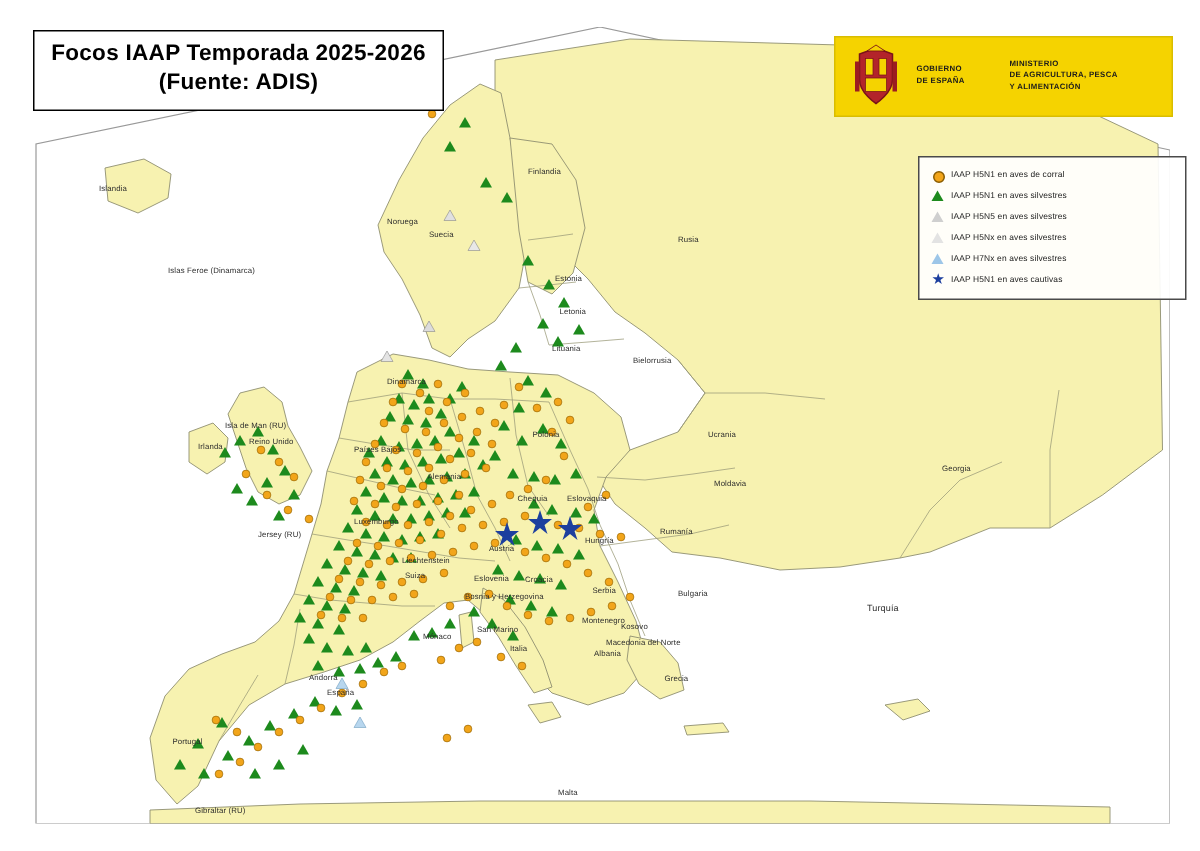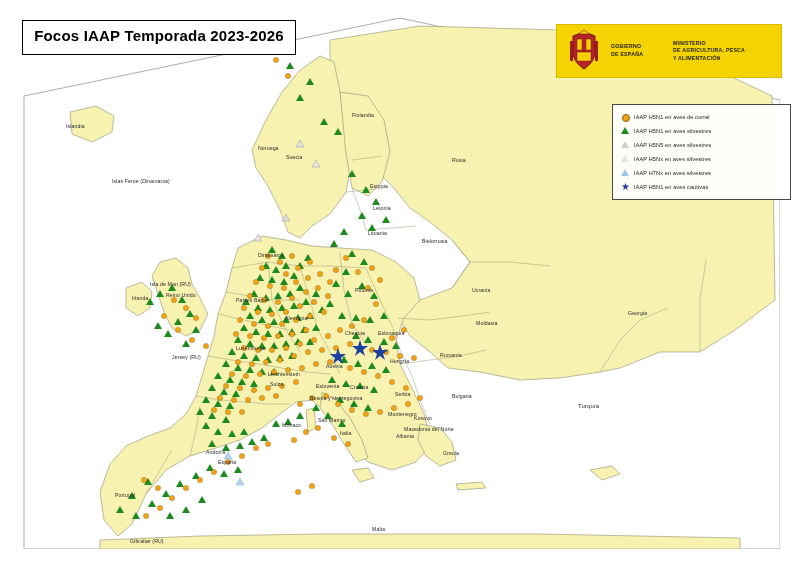--- a/index.html
+++ b/index.html
@@ -629,21 +629,22 @@
     <div class="mlabel" style="left:443px; top:450px;">Grecia</div>
     <div class="mlabel big" style="left:578px; top:403px;">Turquía</div>
     <div class="mlabel" style="left:206px; top:449px;">Andorra</div>
     <div class="mlabel" style="left:218px; top:459px;">España</div>
     <div class="mlabel" style="left:115px; top:492px;">Portugal</div>
     <div class="mlabel" style="left:130px; top:538px;">Gibraltar (RU)</div>
     <div class="mlabel" style="left:372px; top:526px;">Malta</div>
   </div>
 
   <div id="title-box">
-    <div class="t-line">Focos IAAP Temporada 2023-2026</div>
+    <div class="t-line">Focos IAAP Temporada 2025-2026</div>
+    <div class="t-line">(Fuente: ADIS)</div>
   </div>
 
   <div id="gov-box">
     <div id="coat">
       <svg width="38" height="44" viewBox="0 0 38 44">
         <path d="M19 3 L30 7 L30 24 C30 33 19 40 19 40 C19 40 8 33 8 24 L8 7 Z" fill="#b3242a" stroke="#7a1418" stroke-width="1"></path>
         <rect x="12" y="10" width="5" height="11" fill="#f5d300" stroke="#7a1418" stroke-width="0.5"></rect>
         <rect x="21" y="10" width="5" height="11" fill="#f5d300" stroke="#7a1418" stroke-width="0.5"></rect>
         <rect x="12" y="23" width="14" height="9" fill="#f5d300" stroke="#7a1418" stroke-width="0.5"></rect>
         <path d="M19 1 L25 5 L13 5 Z" fill="#f5d300" stroke="#7a1418" stroke-width="0.6"></path>

